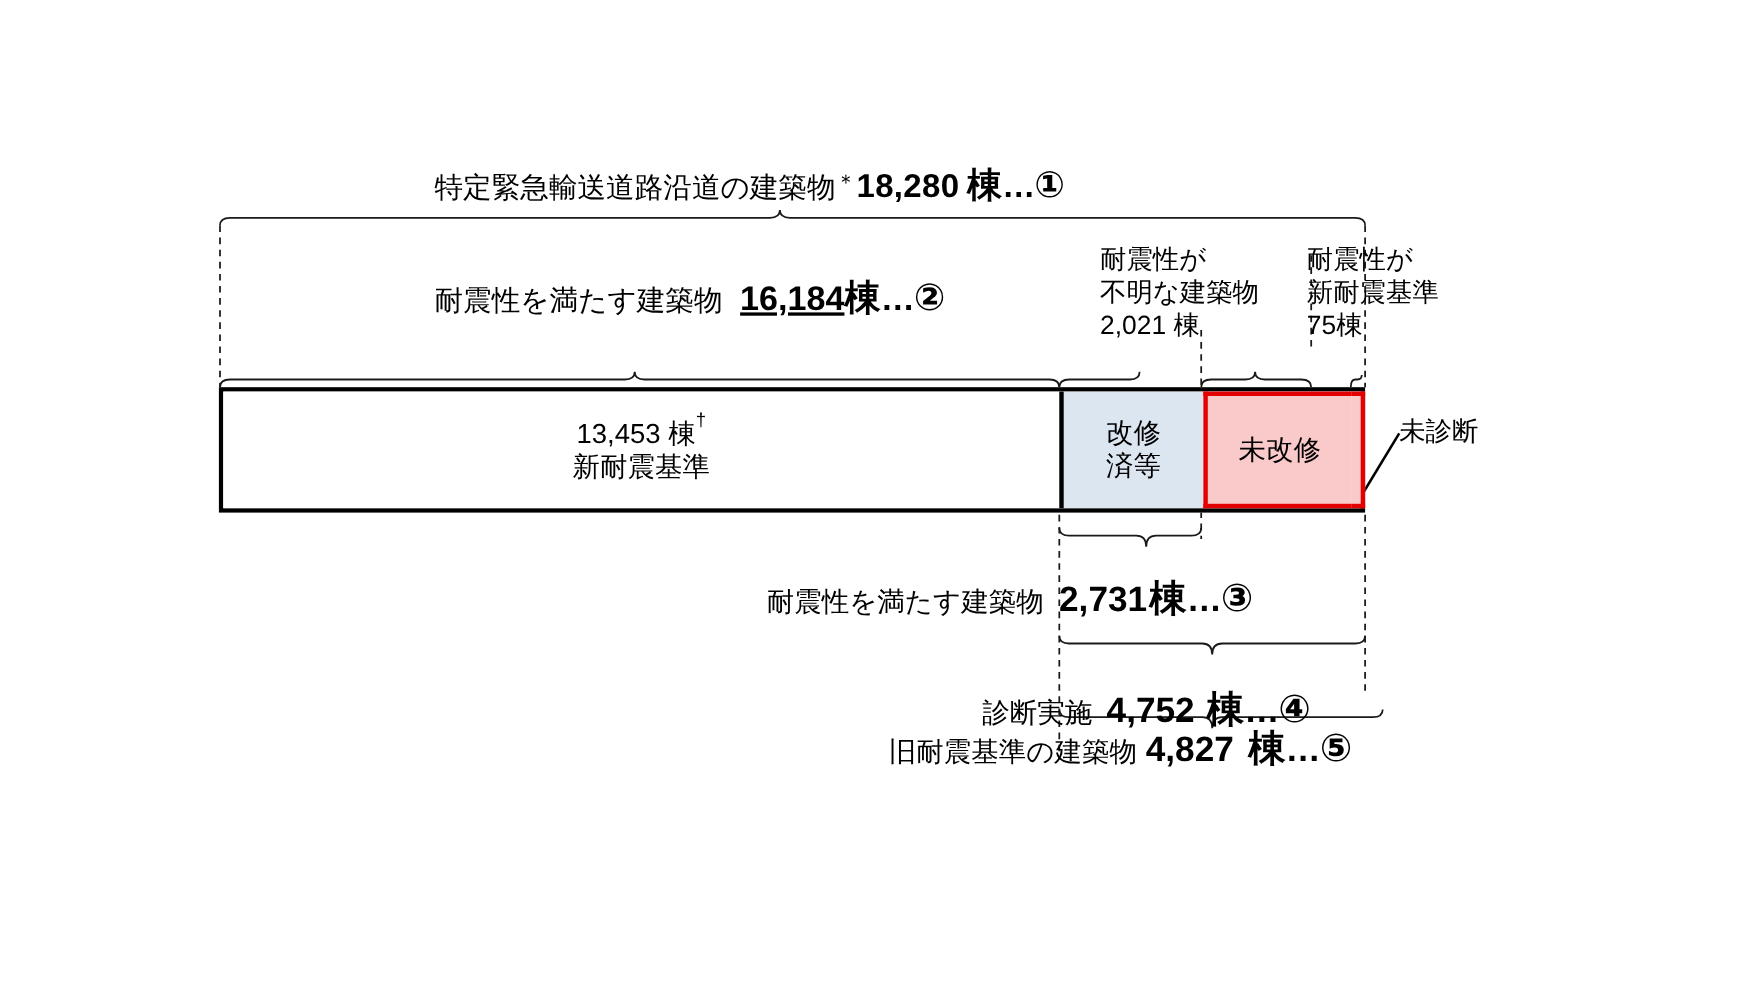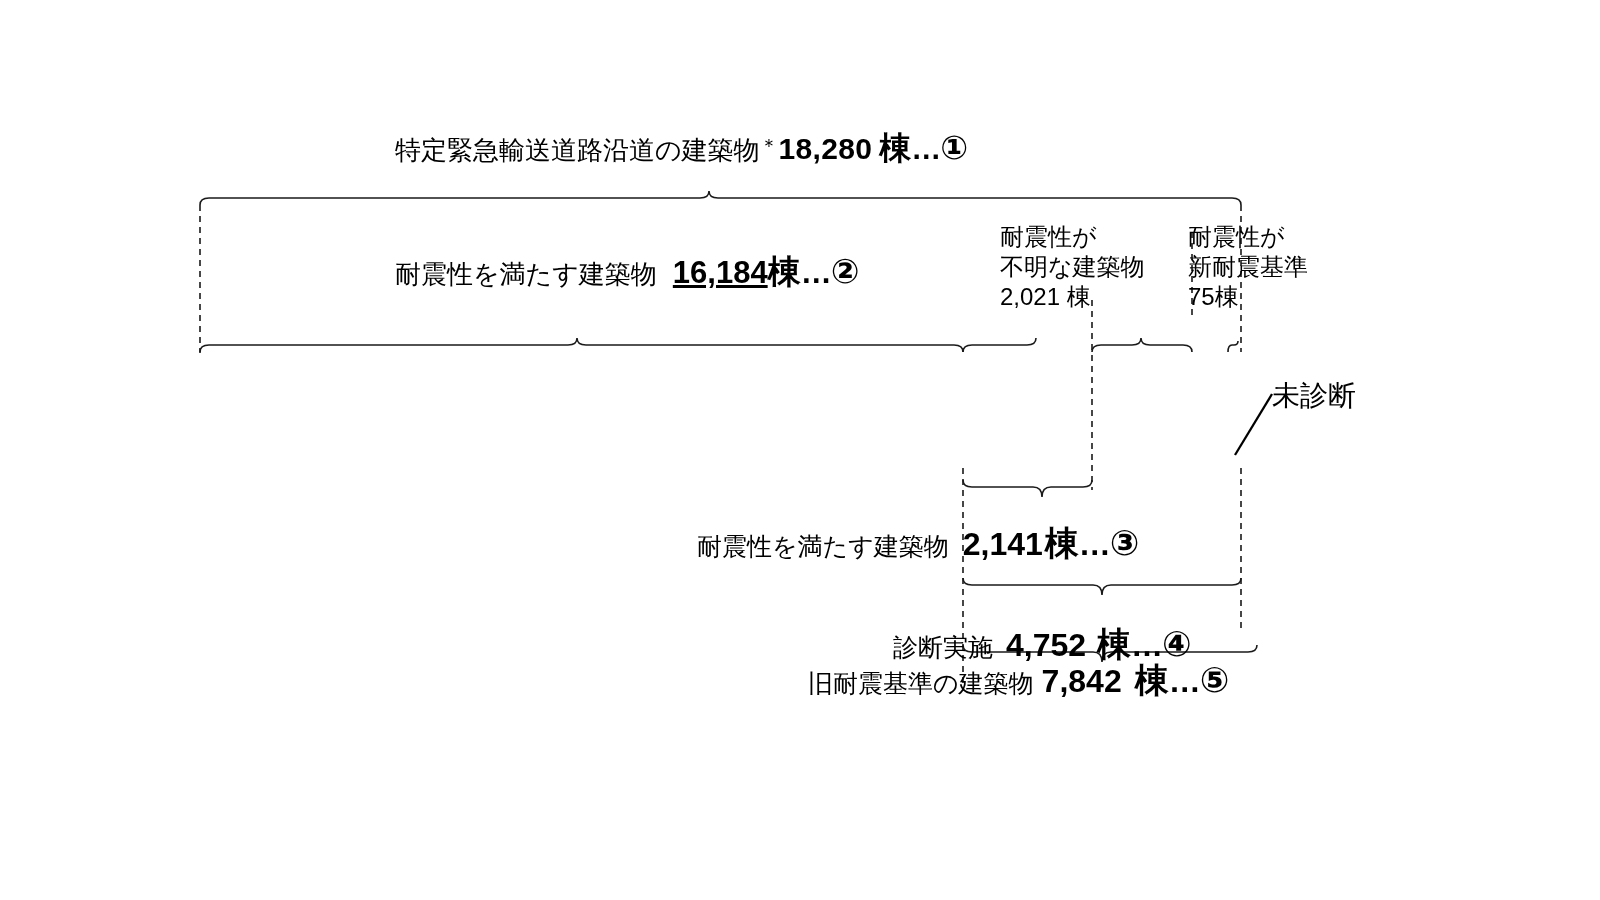--- a/index.html
+++ b/index.html
@@ -31,21 +31,21 @@
   .lbl {
     position: absolute;
     white-space: nowrap;
     line-height: 1.18;
     font-weight: 400;
   }
 
   
   #row1 {
     left: 395px;
-    top: 129px;
+    top: 149px;
     font-size: 26px;
     display: flex;
     align-items: baseline;
   }
   #row1 .jp { font-size: 26px; }
   #row1 .sup { font-size: 19px; vertical-align: super; position: relative; top: -7px; }
   #row1 .num { font-size: 30px; font-weight: bold; letter-spacing: 0.3px; }
   #row1 .unit { font-size: 32px; font-weight: bold; margin-left: 7px; }
   #row1 .dots { font-size: 30px; font-weight: bold; letter-spacing: -1px; }
   #row1 .circ { font-size: 33px; font-weight: bold; }
@@ -123,21 +123,21 @@
     background: #fac9c9;
     border-top: 4px solid #e50000;
     border-bottom: 4px solid #e50000;
     border-right: 4px solid #e50000;
   }
 
   
   #lbl-undiagnosed {
     left: 1272px;
     top: 379px;
-    font-size: 28px;
+    font-size: 24px;
   }
 
   
   .brow {
     position: absolute;
     display: flex;
     align-items: baseline;
     white-space: nowrap;
   }
   .brow .jp   { font-size: 25px; }
@@ -221,42 +221,65 @@
     <span>不明な建築物</span>
     <span class="qty">2,021 棟</span>
   </div>
 
   <div class="rlab" id="rlab-unknown">
     <span>耐震性が</span><br>
     <span>新耐震基準</span>
     <span class="qty">75棟</span>
   </div>
 
+  <div id="bar">
+
+    <div class="seg" id="seg-new">
+      <div class="inner">
+        <span>13,453</span>
+        <span>棟</span><span class="sup">†</span><br>
+        <span>新耐震基準</span>
+      </div>
+    </div>
+
+    <div class="seg" id="seg-retrofit">
+      <div>
+        <span>改修</span><br>
+        <span>済等</span>
+      </div>
+    </div>
+
+    <div class="seg" id="seg-unretrofit">
+      <span>未改修</span>
+    </div>
+
+    <div class="seg" id="seg-undiagnosed"></div>
+  </div>
 
   <div class="lbl" id="lbl-undiagnosed">
     <span>未診断</span>
   </div>
 
   <div class="brow" id="row3">
     <span class="jp">耐震性を満たす建築物</span>
-    <span class="num">2,141</span>
+    <span class="num">2,731</span>
     <span class="unit">棟</span>
     <span class="dots">…</span>
     <span class="circ">③</span>
   </div>
 
   <div class="brow" id="row4">
     <span class="jp">診断実施</span>
     <span class="num">4,752</span>
     <span class="unit">棟</span>
     <span class="dots">…</span>
     <span class="circ">④</span>
   </div>
 
   <div class="brow" id="row5">
     <span class="jp">旧耐震基準の建築物</span>
-    <span class="num">7,842</span>
+    <span class="num">4,827</span>
     <span class="unit">棟</span>
     <span class="dots">…</span>
     <span class="circ">⑤</span>
   </div>
 
 </div>
 
 </body></html>

